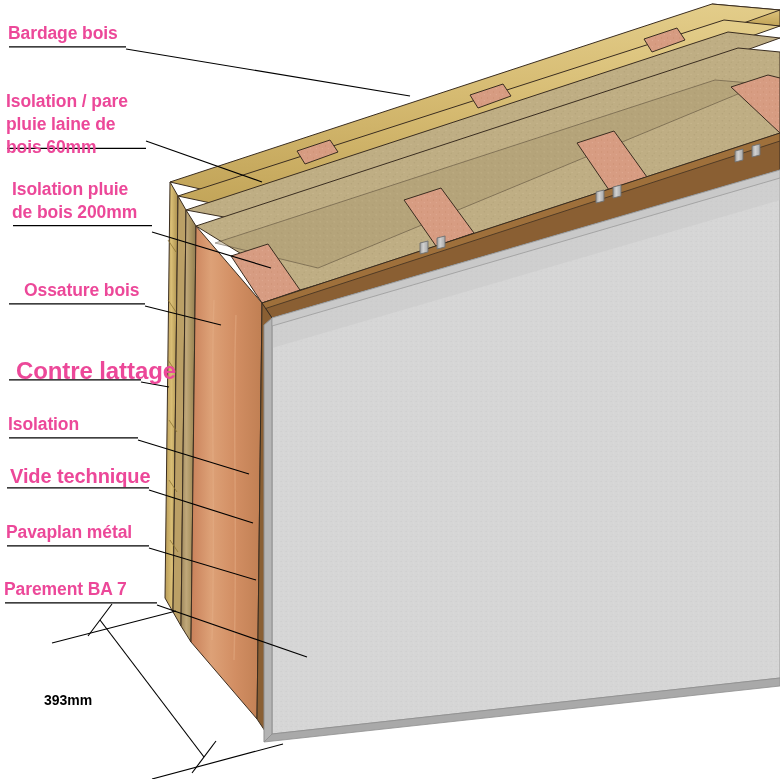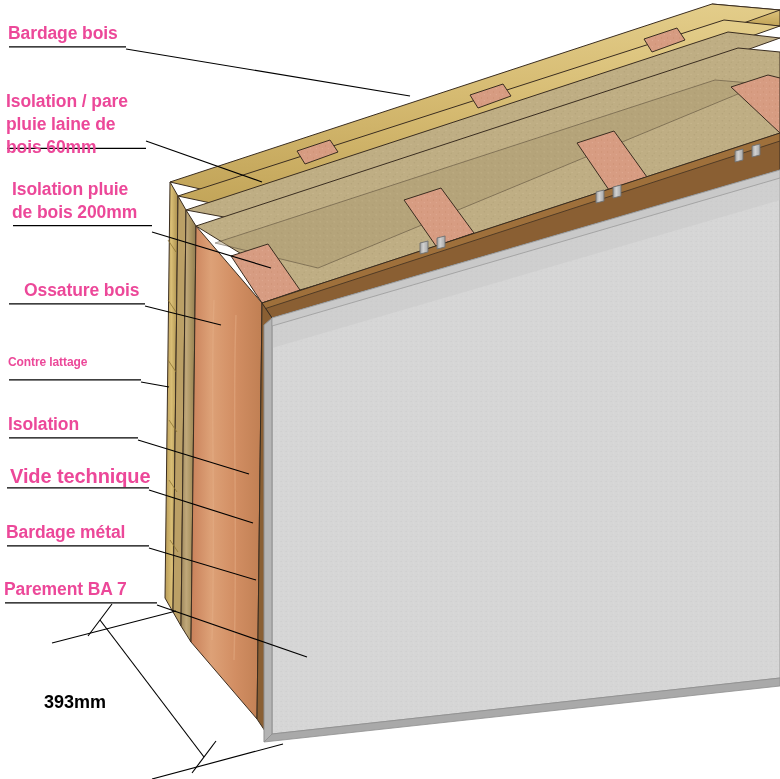--- a/index.html
+++ b/index.html
@@ -187,22 +187,22 @@
   </svg>
 
   <div id="label-layer">
       <div class="lbl" style="left: 8px; top: 22px; font-size: 17.5px;">Bardage bois</div>
       <div class="lbl" style="left: 6px; top: 90px; font-size: 17.5px;">Isolation / pare
 pluie laine de
 bois 60mm</div>
       <div class="lbl" style="left: 12px; top: 178px; font-size: 17.5px;">Isolation pluie
 de bois 200mm</div>
       <div class="lbl" style="left: 24px; top: 279px; font-size: 17.5px;">Ossature bois</div>
-      <div class="lbl" style="left: 8px; top: 355px; font-size: 12px;">Contre lattage</div>
+      <div class="lbl" style="left: 16px; top: 355px; font-size: 24px;">Contre lattage</div>
       <div class="lbl" style="left: 8px; top: 413px; font-size: 17.5px;">Isolation</div>
       <div class="lbl" style="left: 10px; top: 463px; font-size: 20px;">Vide technique</div>
-      <div class="lbl" style="left: 6px; top: 521px; font-size: 17.5px;">Bardage métal</div>
+      <div class="lbl" style="left: 6px; top: 521px; font-size: 17.5px;">Pavaplan métal</div>
       <div class="lbl" style="left: 4px; top: 578px; font-size: 17.5px;">Parement BA 7</div>
     </div>
 
-  <div class="dimtxt" style="font-size: 18px; left: 44px; top: 692px;">393mm</div>
+  <div class="dimtxt" style="font-size: 14px; left: 44px; top: 692px;">393mm</div>
 
 </div>
 
 </body></html>

